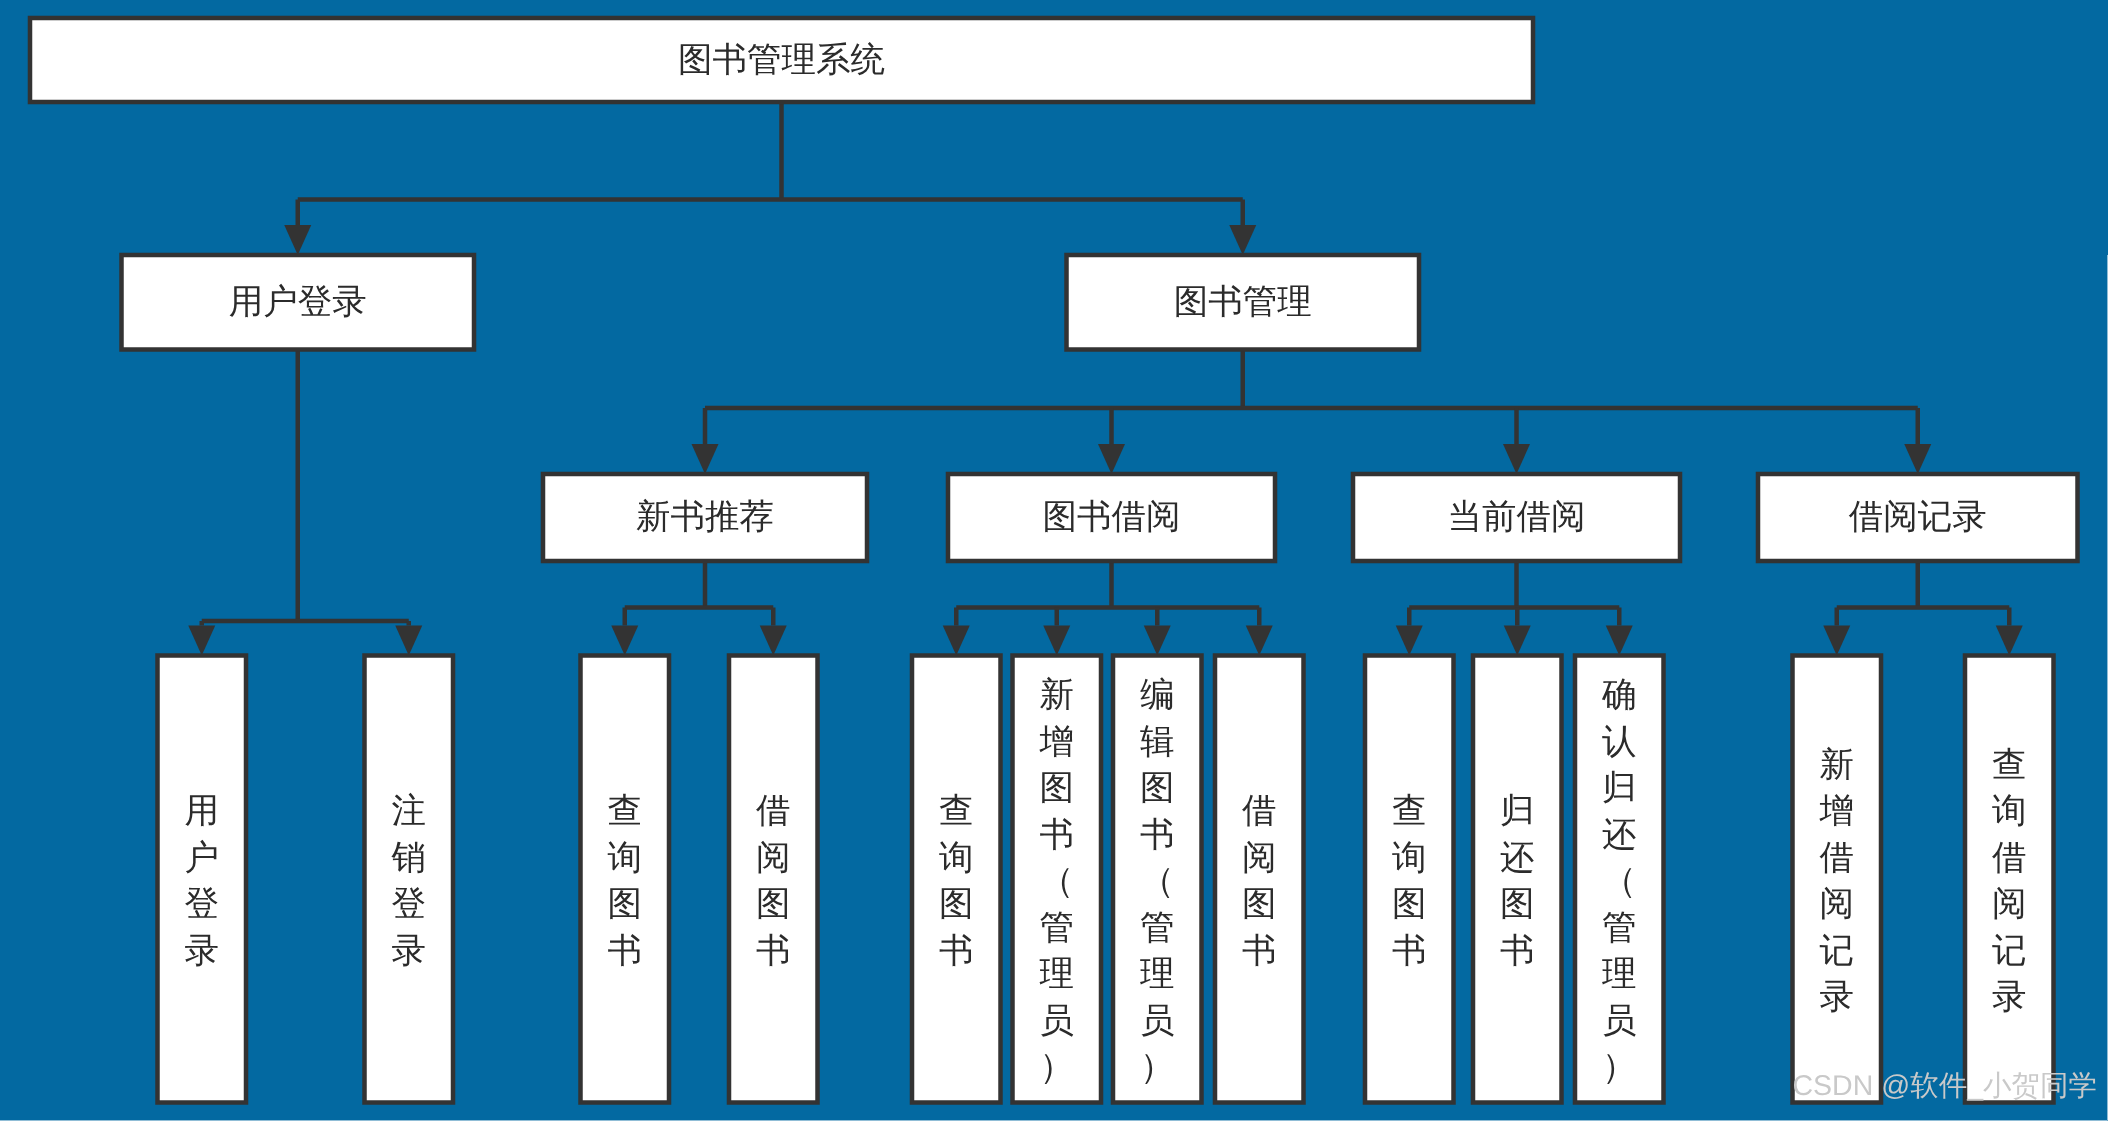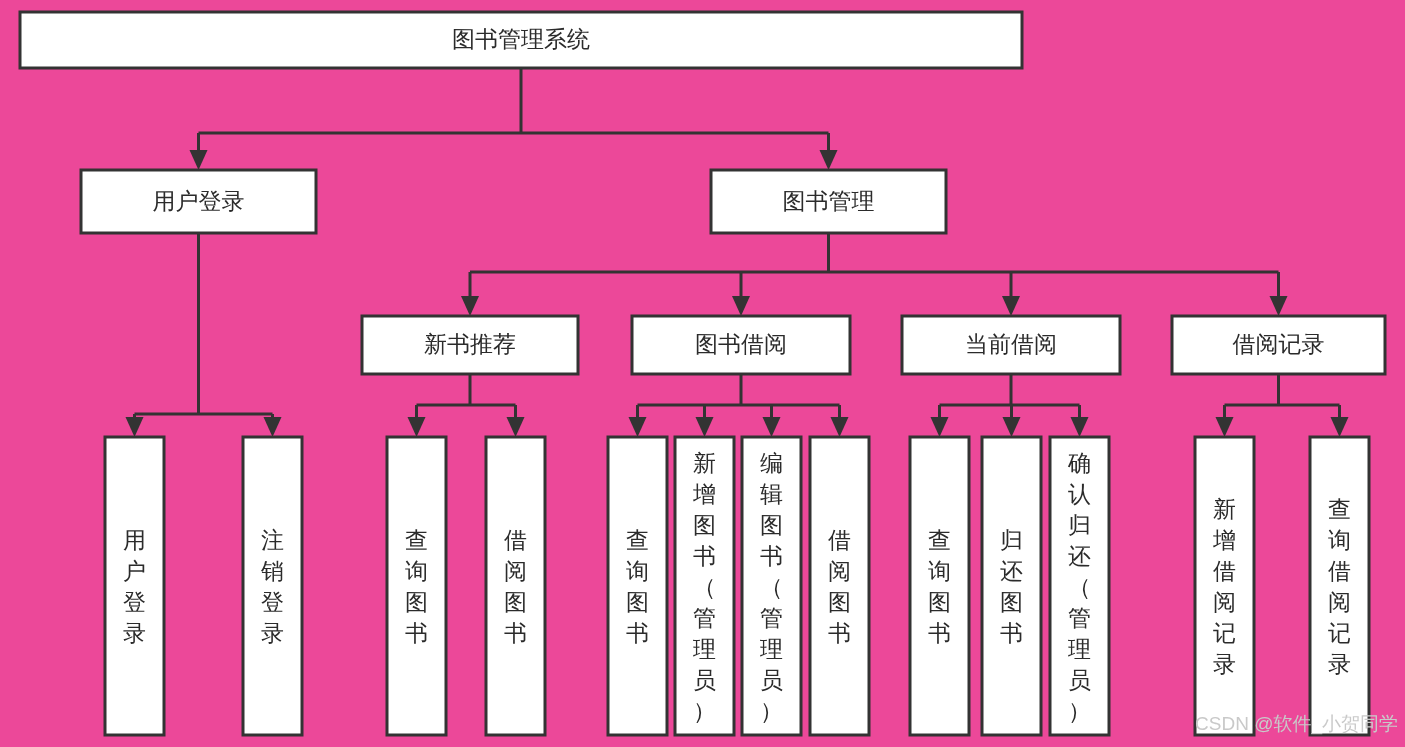--- a/index.html
+++ b/index.html
@@ -7,21 +7,21 @@
     padding: 0;
     background: #ffffff;
   }
   body {
     font-family: "Liberation Sans", "DejaVu Sans", sans-serif;
   }
   #diagram-root {
     position: relative;
     width: 1405px;
     height: 747px;
-    background: #ec4899;
+    background: #0369a1;
     overflow: hidden;
   }
   svg.diagram-canvas {
     position: absolute;
     left: 0;
     top: 0;
     width: 1405px;
     height: 747px;
     display: block;
   }

